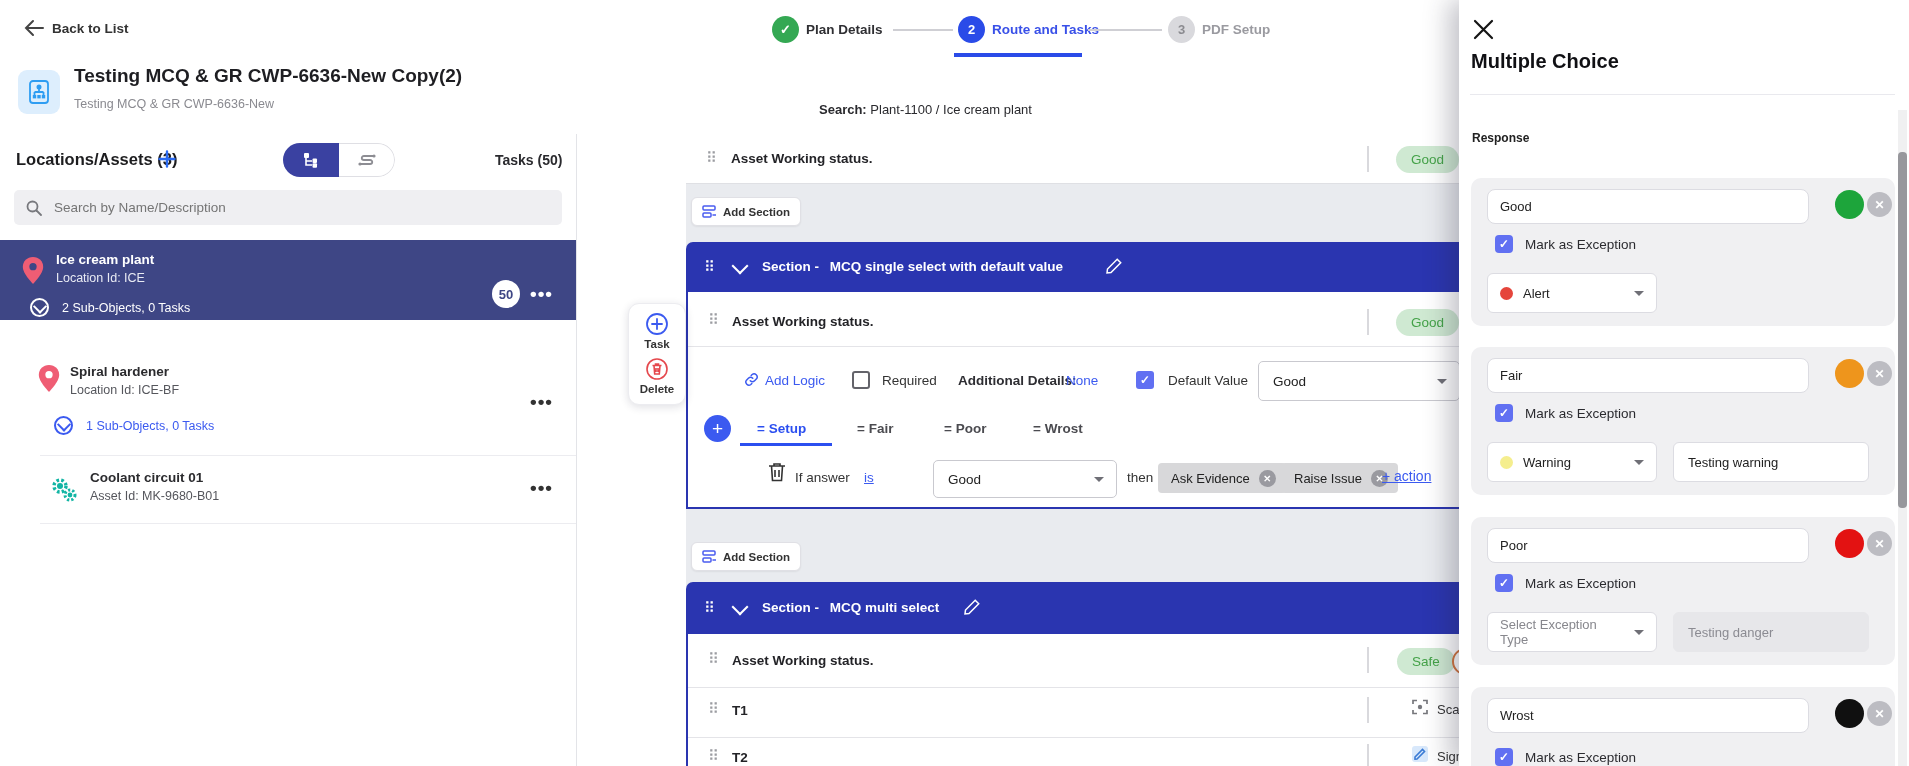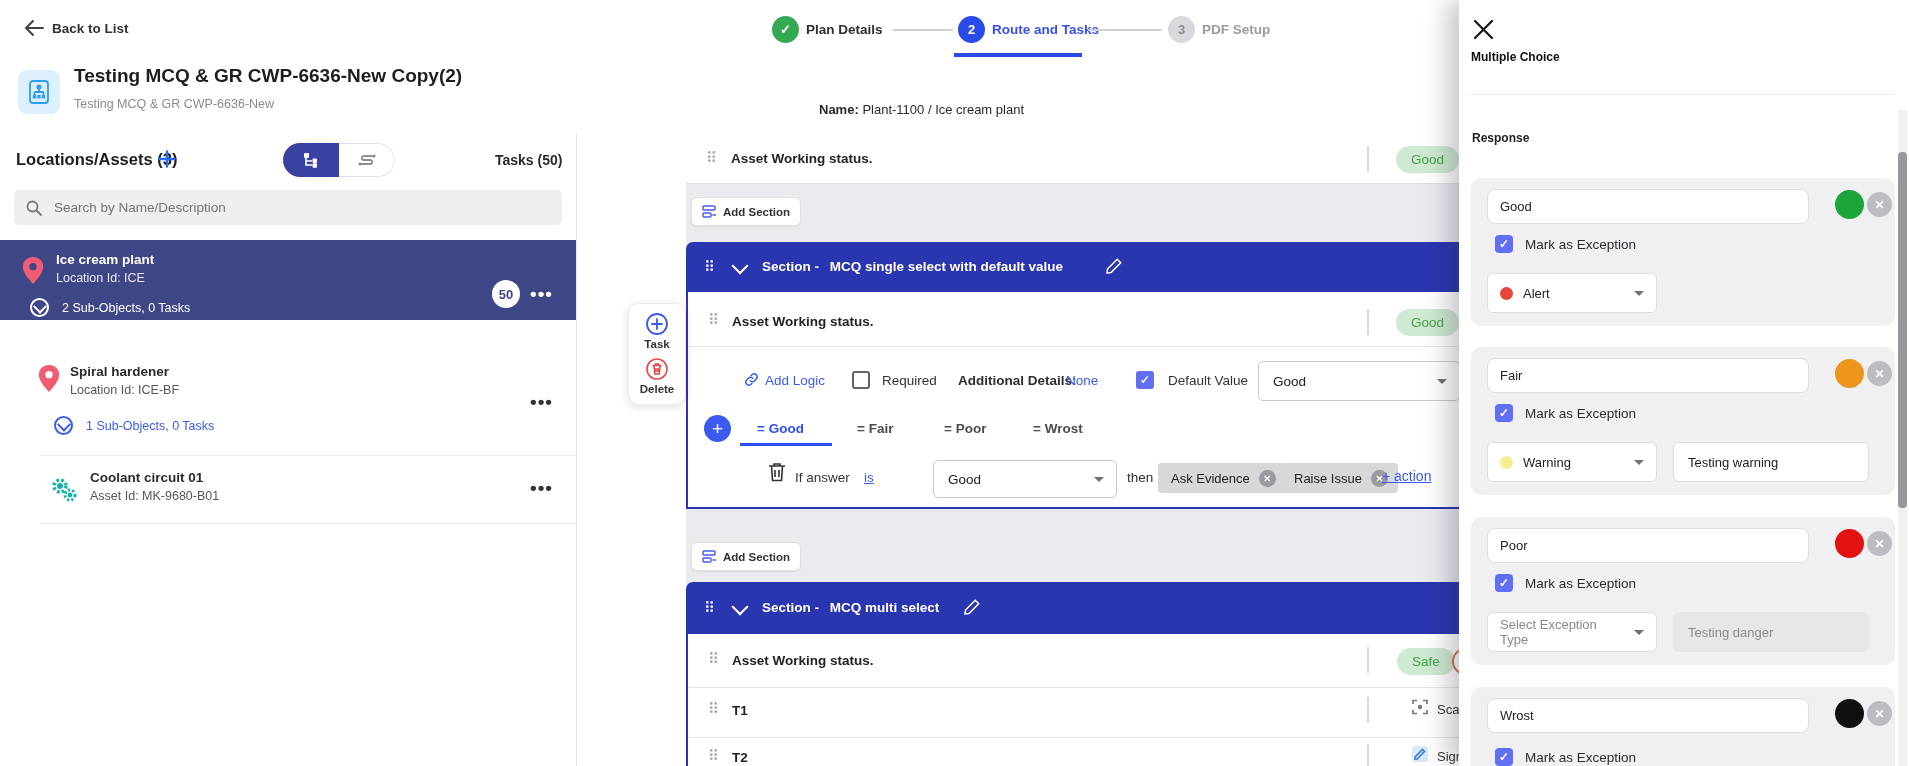--- a/index.html
+++ b/index.html
@@ -114,21 +114,21 @@
         <circle cx="12" cy="8" r="1.6" fill="#2e9df2"></circle>
       <path d="M12 9.5 V13 M7.5 13 H16.5 M7.5 13 V16 M16.5 13 V16"></path>
       <rect x="5.8" y="16" width="3.4" height="3.4" fill="#2e9df2" stroke="none"></rect>
       <rect x="10.3" y="16" width="3.4" height="3.4" fill="#2e9df2" stroke="none"></rect>
       <rect x="14.8" y="16" width="3.4" height="3.4" fill="#2e9df2" stroke="none"></rect>
     </svg>
   </div>
   <div class="abs b" style="left:74px;top:8px;font-size:19px;color:#1e1e22;">Testing MCQ &amp; GR CWP-6636-New Copy(2)</div>
   <div class="abs" style="left:74px;top:40px;font-size:12.5px;color:#8a8a90;">Testing MCQ &amp; GR CWP-6636-New</div>
   <div class="abs" style="left:819px;top:45px;font-size:13px;color:#2a2a2e;">
-    <span class="b">Name:</span>
+    <span class="b">Search:</span>
     <span>Plant-1100 / Ice cream plant</span>
   </div>
 </div>
 
 <div class="abs gutter"></div>
 <div class="abs column"></div>
 
 <div class="abs sidebar">
   <div class="abs b" style="left:16px;top:16px;font-size:16.5px;color:#1d1d1f;">Locations/Assets (3)</div>
   <div class="abs" style="left:158px;top:16px;">
@@ -275,21 +275,21 @@
 <div class="abs sb" style="left:958px;top:373px;font-size:13.5px;color:#2e2e33;">Additional Details:</div>
 <div class="abs linkblue" style="left:1066px;top:373px;font-size:13.5px;">None</div>
 <div class="abs cb ck" style="left:1136px;top:371px;">✓</div>
 <div class="abs" style="left:1168px;top:373px;font-size:13.5px;color:#333;">Default Value</div>
 <div class="abs selectbox" style="left:1258px;top:361px;width:202px;height:40px;">
   <span>Good</span>
   <span class="caret"></span>
 </div>
 
 <div class="abs pluscircle" style="left:704px;top:415px;">+</div>
-<div class="abs tab active" style="left:757px;top:421px;">= Good</div>
+<div class="abs tab active" style="left:757px;top:421px;">= Setup</div>
 <div class="abs" style="left:740px;top:443px;width:92px;height:3px;background:#2b4ff0;"></div>
 <div class="abs tab" style="left:857px;top:421px;">= Fair</div>
 <div class="abs tab" style="left:944px;top:421px;">= Poor</div>
 <div class="abs tab" style="left:1033px;top:421px;">= Wrost</div>
 
 <div class="abs" style="left:768px;top:462px;">
   <svg width="18" height="20" viewBox="0 0 18 20" fill="none" stroke="#333" stroke-width="1.6">
       <path d="M1 4 H17 M6 4 V2 H12 V4 M3.5 4 L4.5 18.5 H13.5 L14.5 4 M7 8 V15 M11 8 V15"></path>
     </svg>
 </div>
@@ -381,21 +381,21 @@
   </div>
   <div class="floatlabel">Delete</div>
 </div>
 
 <div class="abs panel">
   <div class="abs" style="left:13px;top:18px;">
     <svg width="23" height="23" viewBox="0 0 23 23" stroke="#151515" stroke-width="2.2" stroke-linecap="round">
         <path d="M3 3 L20 20 M20 3 L3 20"></path>
       </svg>
   </div>
-  <div class="abs b" style="left:12px;top:50px;font-size:12px;color:#101014;">Multiple Choice</div>
+  <div class="abs b" style="left:12px;top:50px;font-size:20px;color:#101014;">Multiple Choice</div>
   <div class="abs" style="left:11px;top:94px;width:425px;height:1px;background:#e9e9ee;"></div>
   <div class="abs b" style="left:13px;top:131px;font-size:12px;color:#222;">Response</div>
 
   <div class="card" style="top:178px;">
     <input class="optinput" style="left: 16px; top: 11px; width: 322px; height: 35px;" value="Good">
     <div class="swatch" style="left: 364px; top: 12px; width: 29px; height: 29px; background-color: rgb(29, 165, 59);"></div>
     <div class="removebtn" style="left:396px;top:14px;">✕</div>
     <div class="cb ck abs" style="left:24px;top:57px;border-radius:4px;">✓</div>
     <div class="abs exlabel" style="left:54px;top:59px;">Mark as Exception</div>
     <div class="dd" style="left:16px;top:95px;width:170px;height:40px;justify-content:space-between;">

